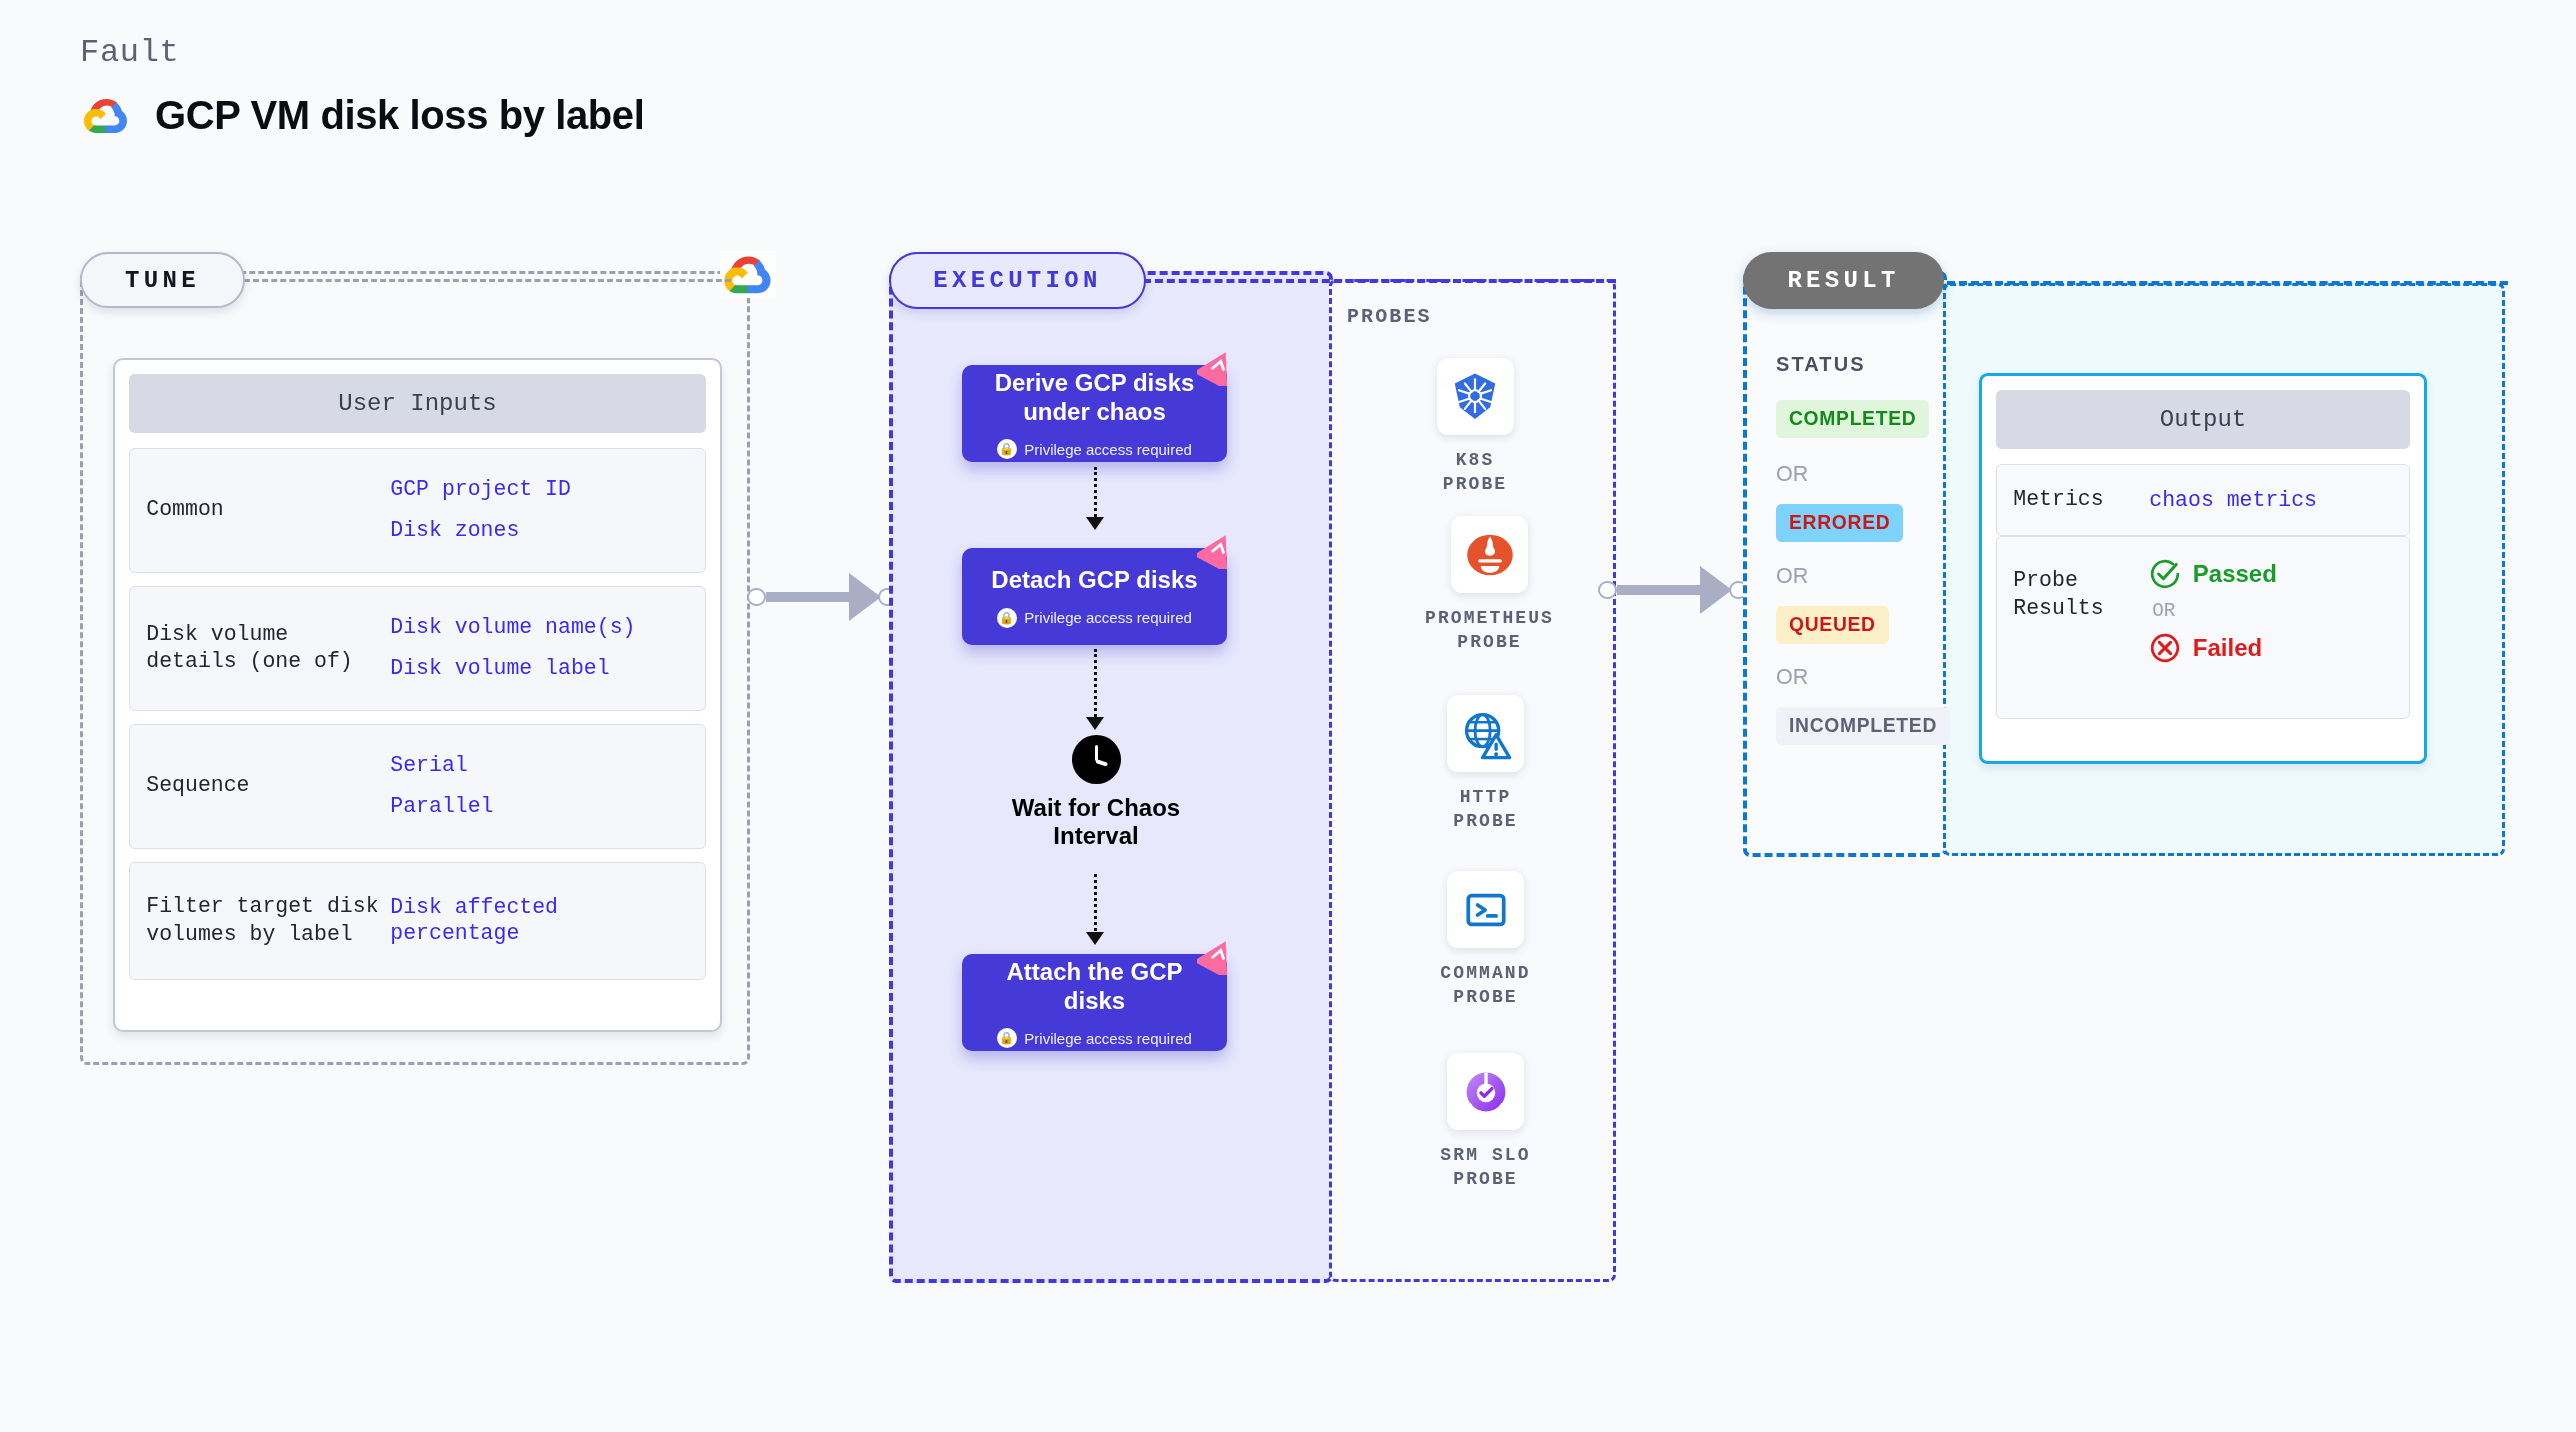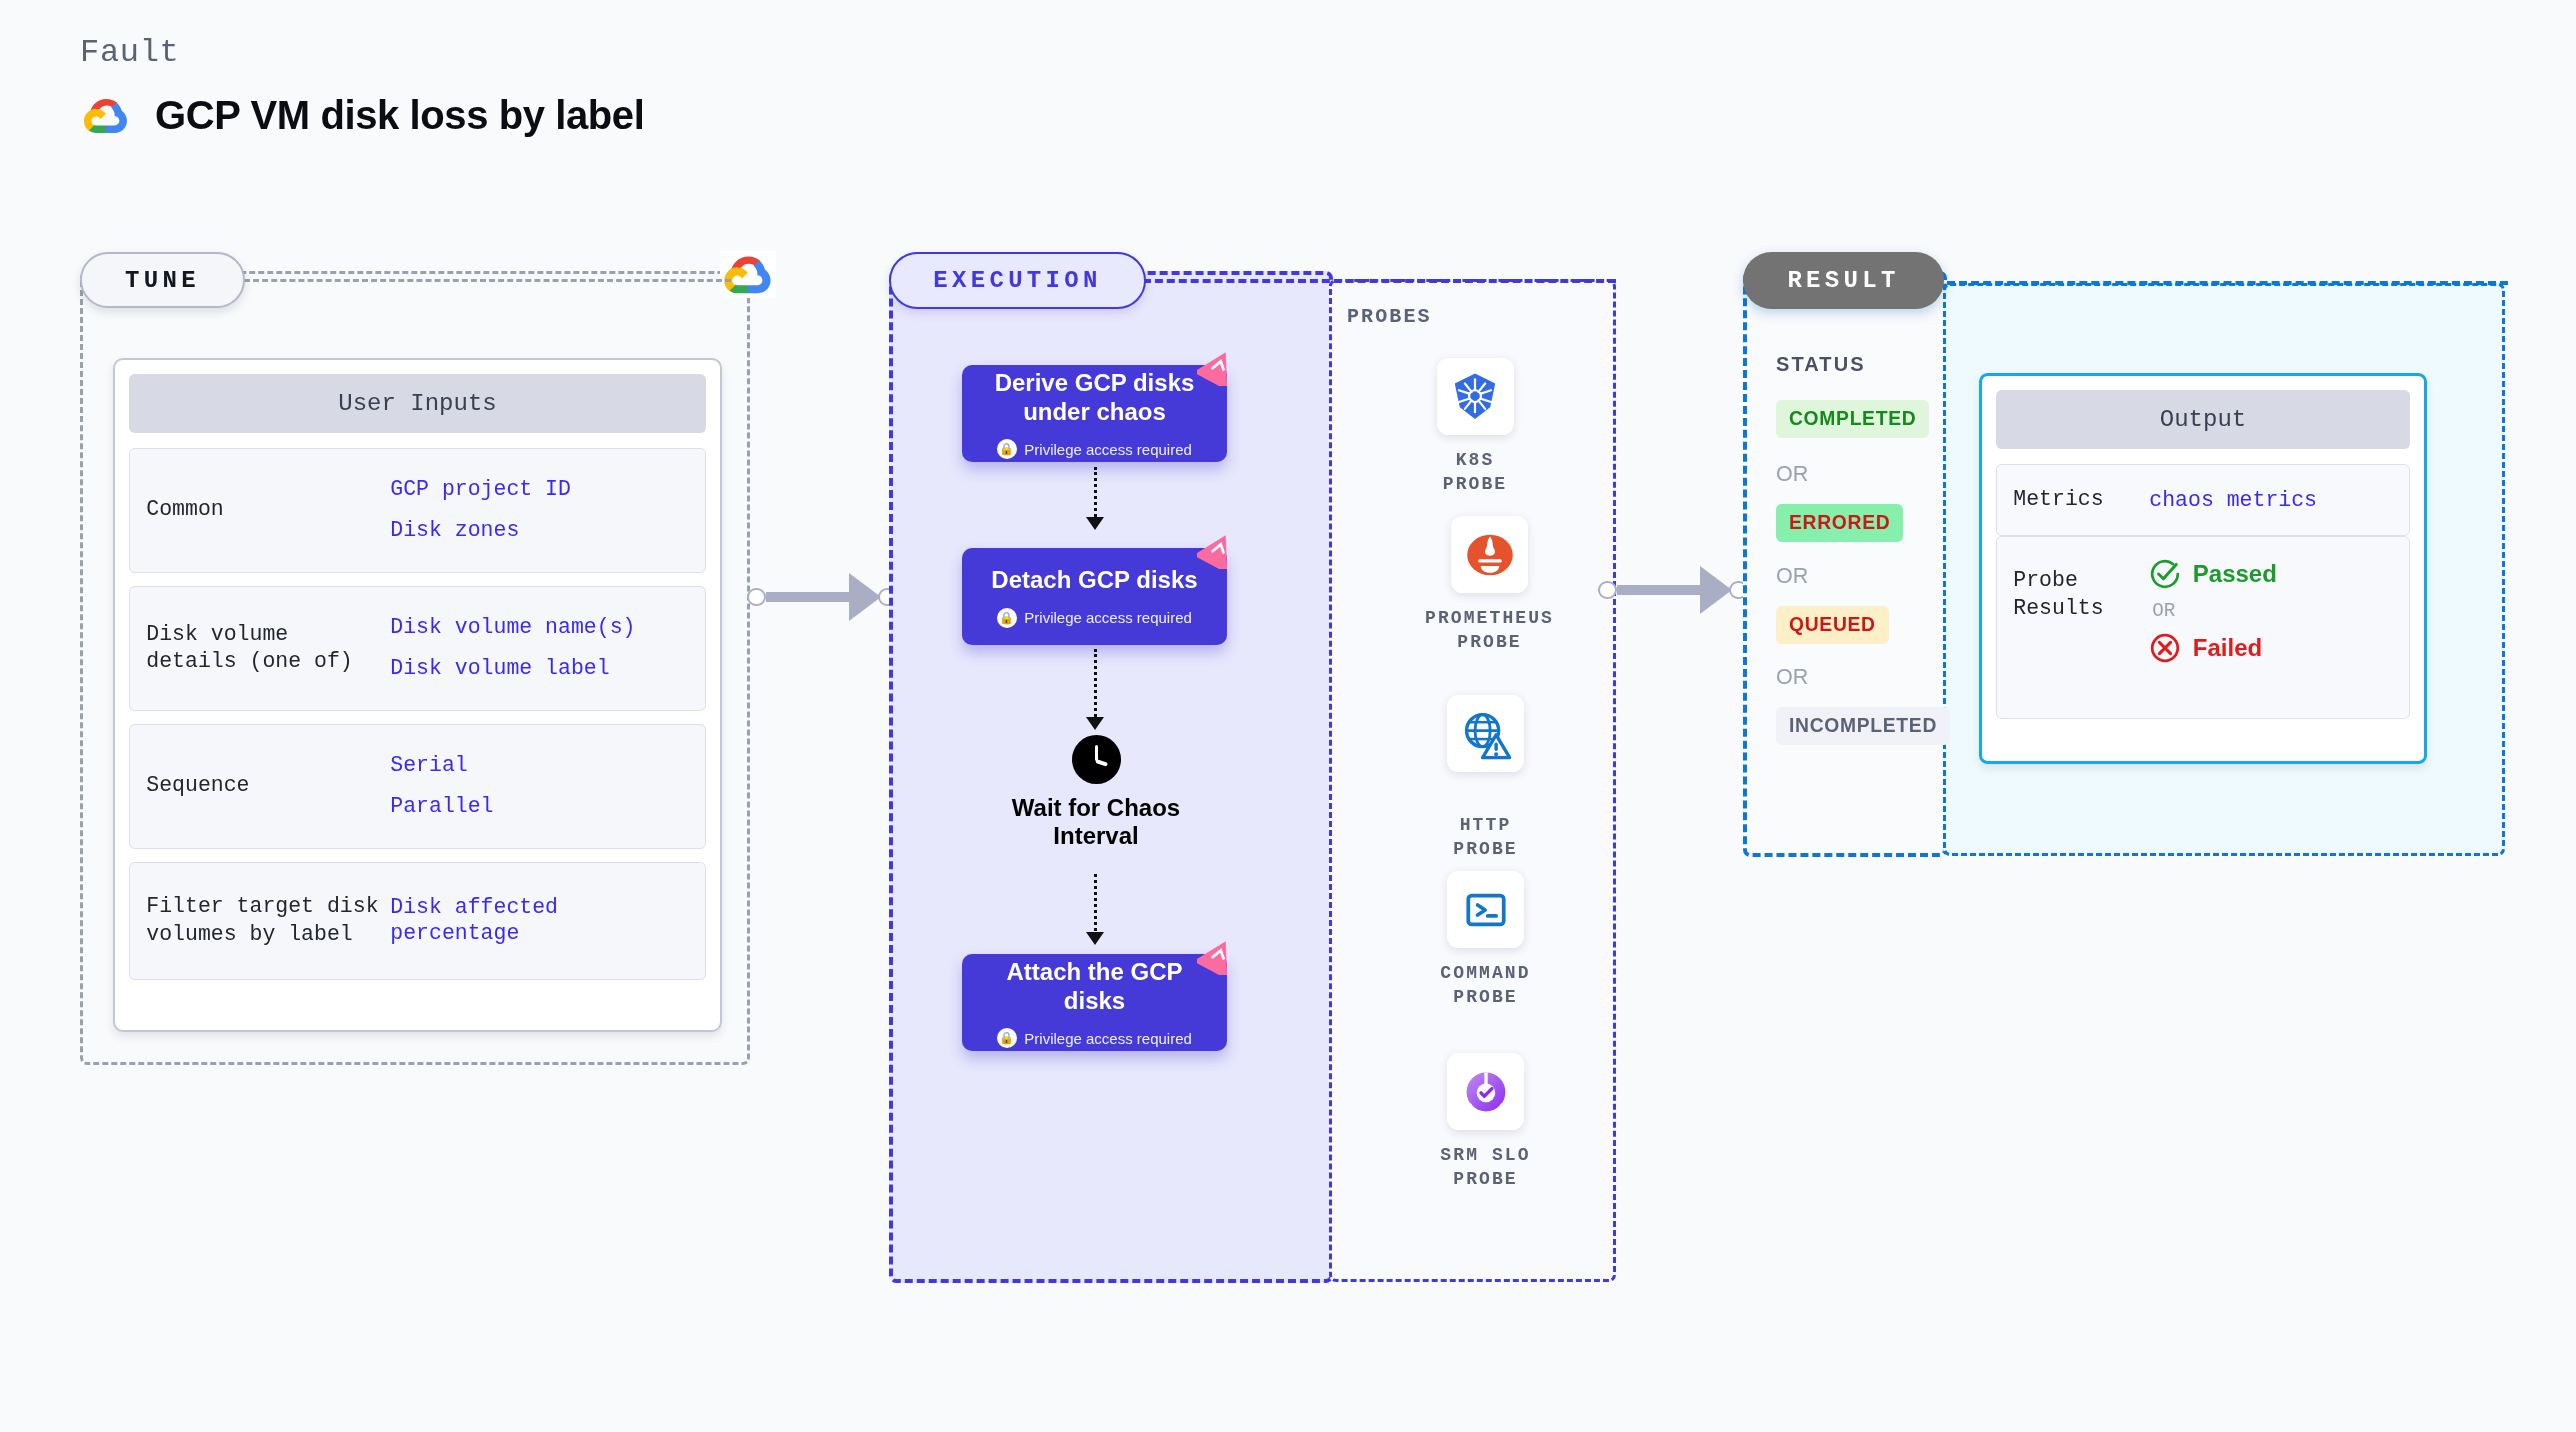--- a/index.html
+++ b/index.html
@@ -318,21 +318,21 @@
       <svg width="54" height="54" viewBox="0 0 64 64">
         <ellipse cx="32" cy="32" rx="27" ry="24" fill="#e6522c"></ellipse>
         <path d="M32 10c5 7 2 10 5 15 2 3 1 8-5 8s-7-5-5-8c3-5 0-8 5-15z" fill="#fff"></path>
         <rect x="18" y="37" width="28" height="4" rx="2" fill="#fff"></rect>
         <path d="M21 45h22c0 5-5 8-11 8s-11-3-11-8z" fill="#fff"></path>
       </svg>
     </div>
     <div class="probe-name">PROMETHEUS PROBE</div>
   </div>
 
-  <div class="probe-item" style="left:1432px; top:695px; width:107px;gap:28px;">
+  <div class="probe-item" style="left:1432px; top:695px; width:107px;">
     <div class="probe-tile">
       <svg width="54" height="54" viewBox="0 0 64 64">
         <circle cx="28" cy="28" r="19" fill="none" stroke="#1176cc" stroke-width="4"></circle>
         <ellipse cx="28" cy="28" rx="9" ry="19" fill="none" stroke="#1176cc" stroke-width="3.4"></ellipse>
         <line x1="9" y1="28" x2="47" y2="28" stroke="#1176cc" stroke-width="3.4"></line>
         <line x1="12" y1="18" x2="44" y2="18" stroke="#1176cc" stroke-width="3"></line>
         <line x1="12" y1="38" x2="44" y2="38" stroke="#1176cc" stroke-width="3"></line>
         <path d="M44 33 L60 60 L28 60 Z" fill="#fff" stroke="#1176cc" stroke-width="4" stroke-linejoin="round"></path>
         <rect x="42" y="42" width="4" height="10" rx="2" fill="#1176cc"></rect>
         <circle cx="44" cy="56" r="2.4" fill="#1176cc"></circle>
@@ -387,21 +387,21 @@
     <span>RESULT</span>
   </div>
 
   <div class="status-label" style="left:1776px; top:353px;">STATUS</div>
 
   <div class="status-chip" style="left:1776px; top:400px; background:#dff6dd; color:#16891b;">
     <span>COMPLETED</span>
   </div>
   <div class="or-text" style="left:1776px; top:462px;">OR</div>
 
-  <div class="status-chip" style="left:1776px; top:504px; background:#86efac; color:#cc1717;">
+  <div class="status-chip" style="left:1776px; top:504px; background:#7dd3fc; color:#cc1717;">
     <span>ERRORED</span>
   </div>
   <div class="or-text" style="left:1776px; top:564px;">OR</div>
 
   <div class="status-chip" style="left:1776px; top:606px; background:#fdf0c8; color:#cc1717;">
     <span>QUEUED</span>
   </div>
   <div class="or-text" style="left:1776px; top:665px;">OR</div>
 
   <div class="status-chip" style="left:1776px; top:707px; background:#f1f2f7; color:#5b6275;">

